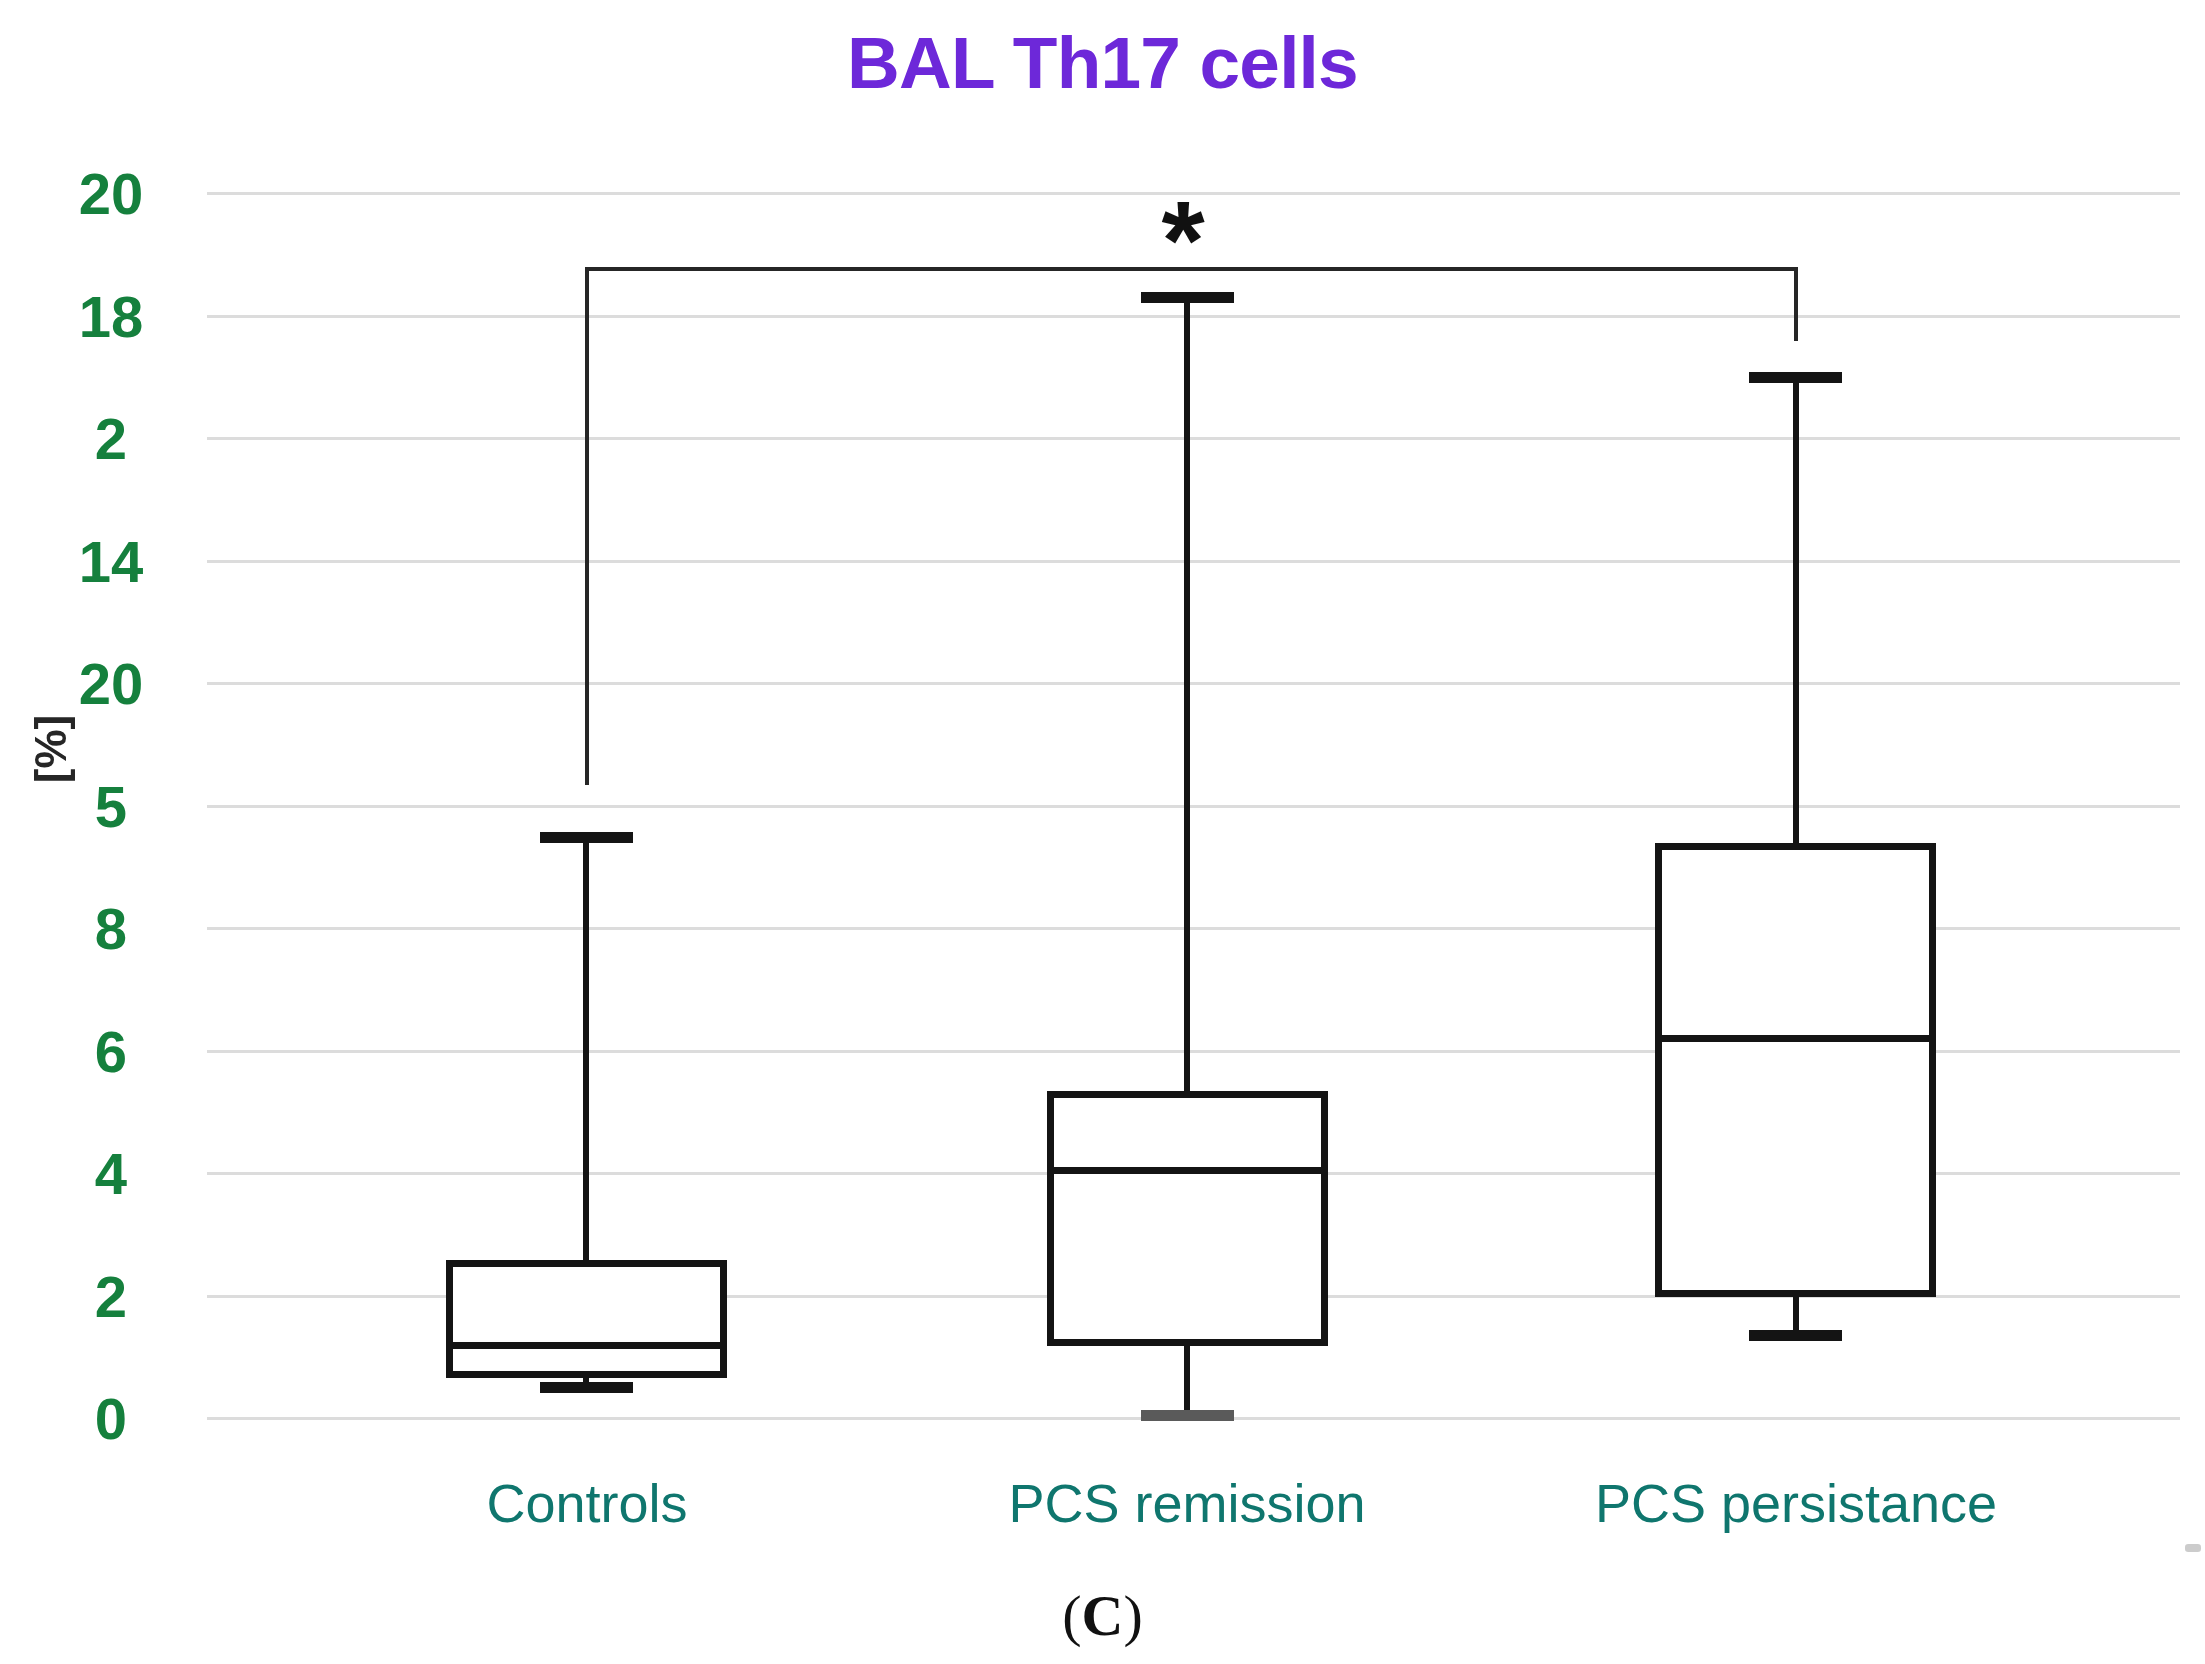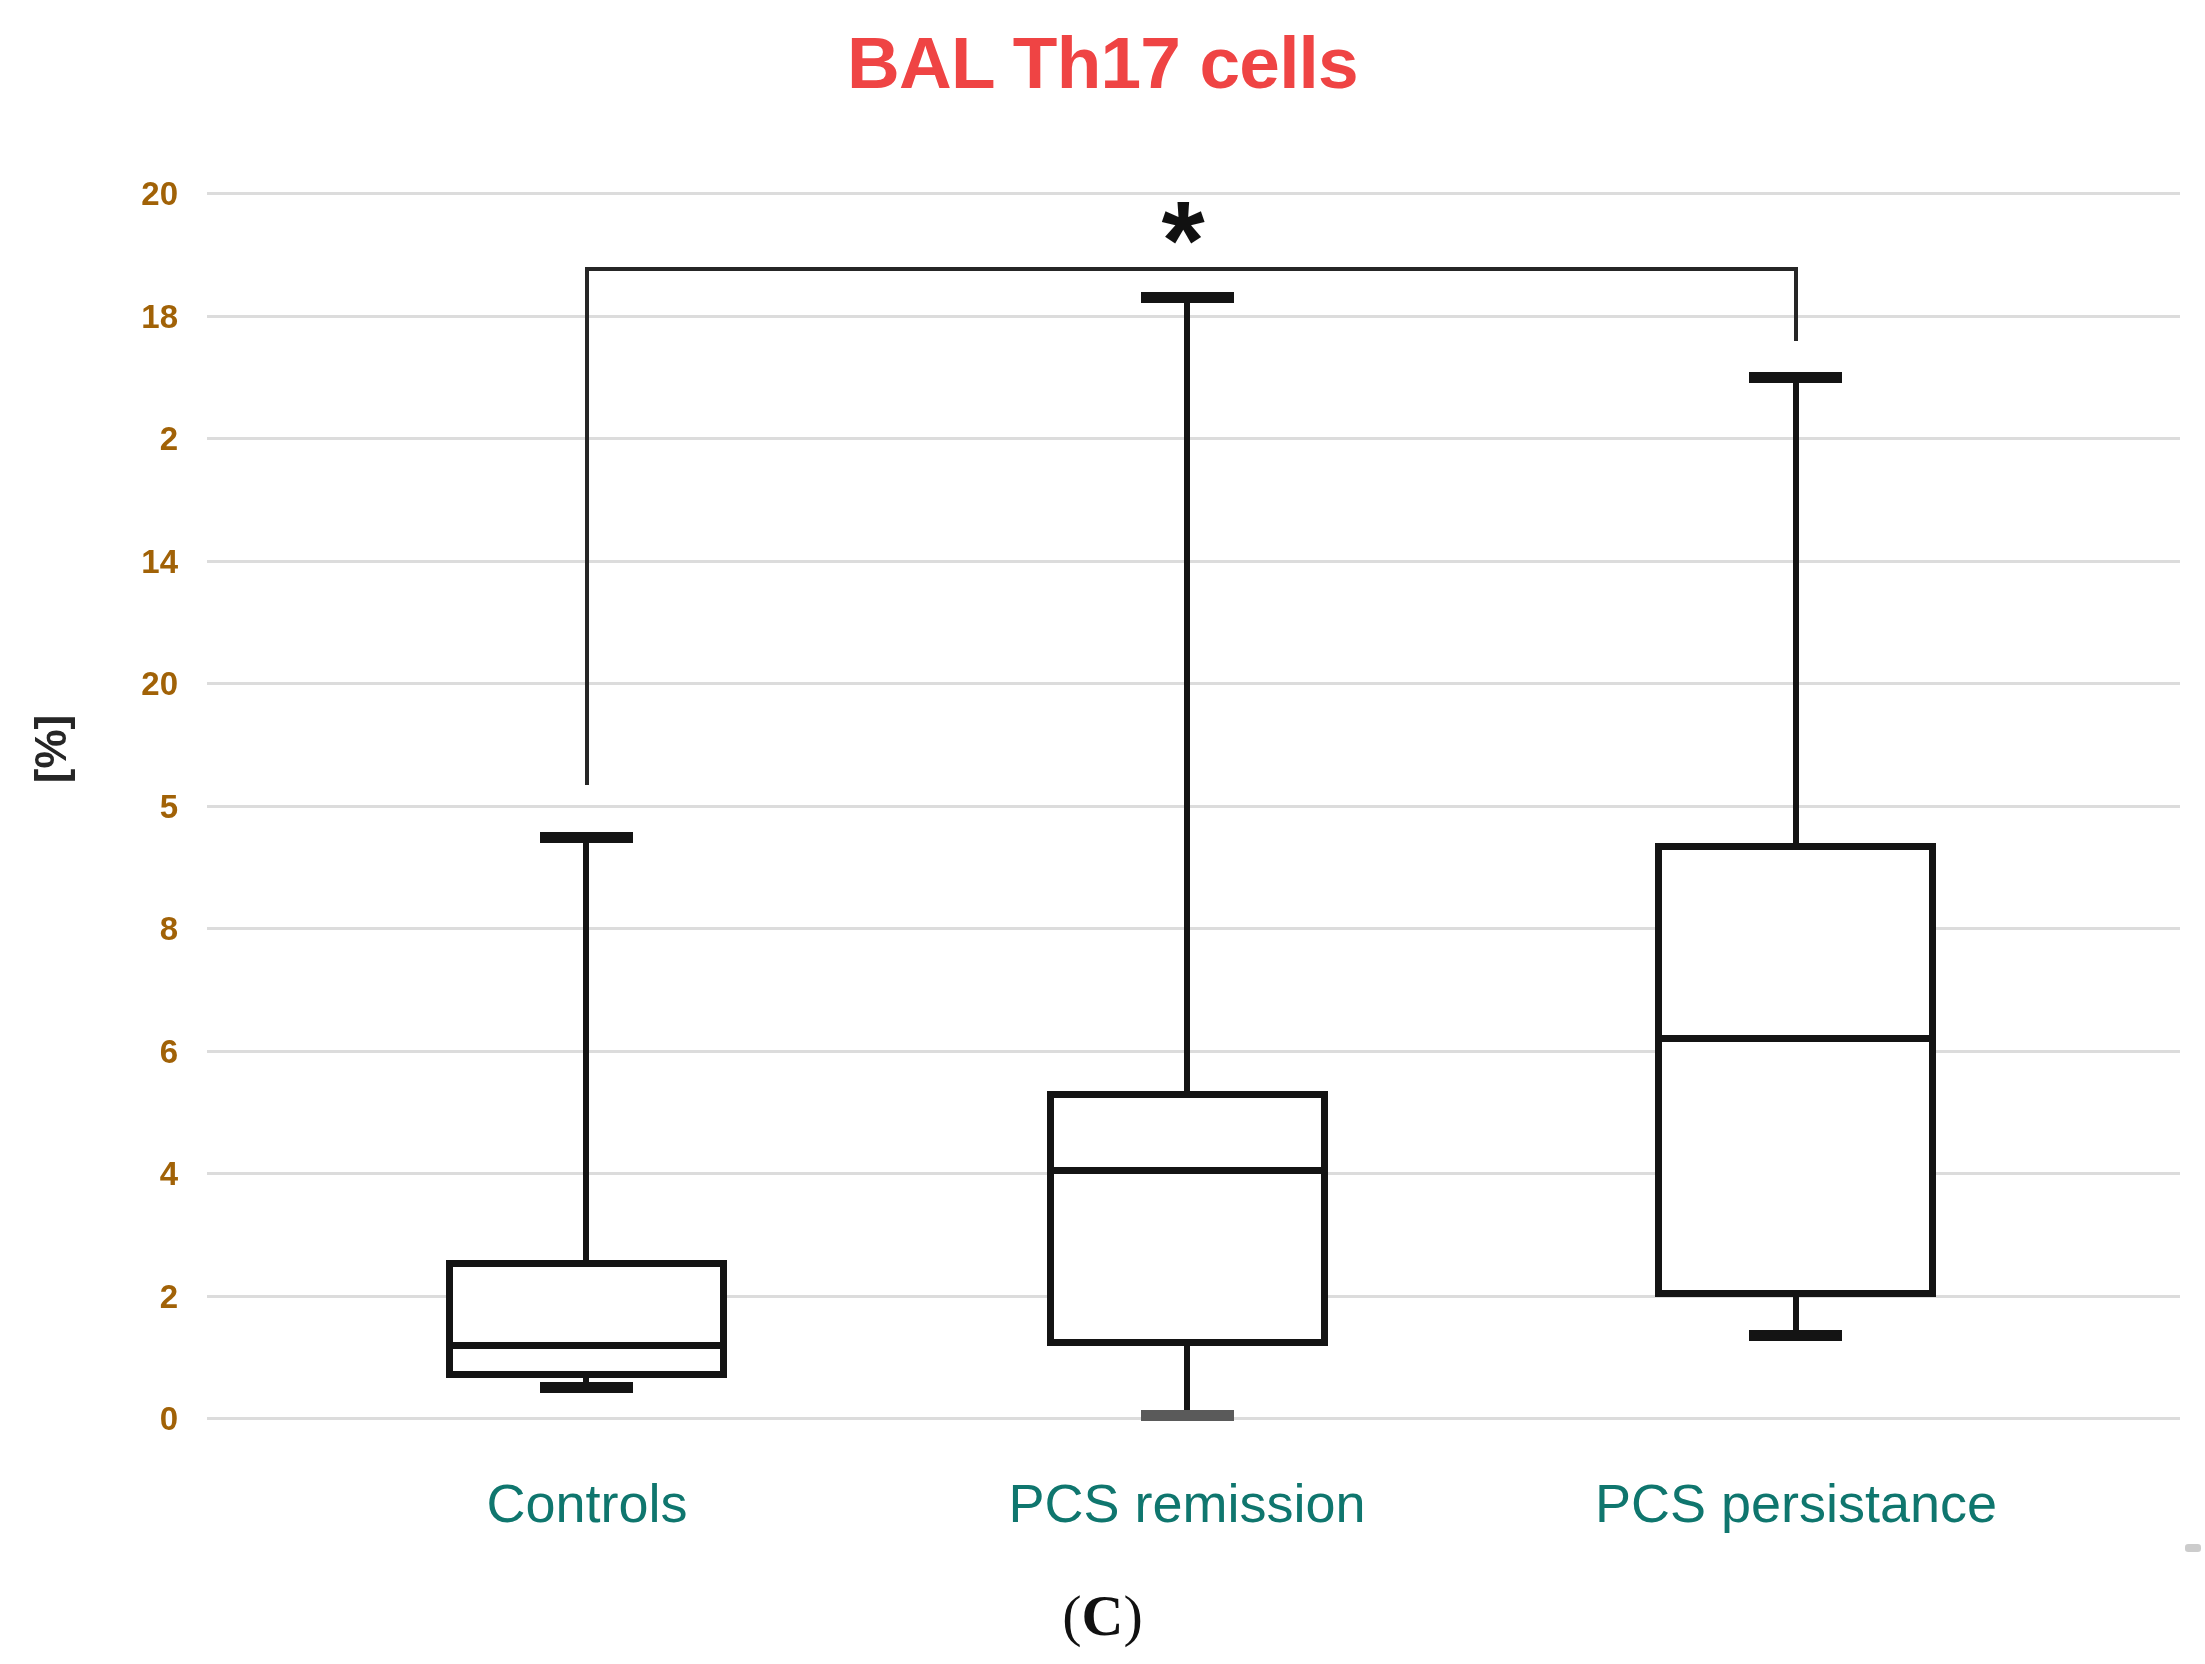--- a/index.html
+++ b/index.html
@@ -9,32 +9,32 @@
     height: 1665px;
     background: #ffffff;
     font-family: "Liberation Sans", "DejaVu Sans", sans-serif;
     overflow: hidden;
   }
   .abs { position: absolute; }
   #chart-title {
     left: 0; top: 20.6px; width: 2205px;
     text-align: center;
     font-size: 73px; font-weight: 700; letter-spacing: -0.8px;
-    color: #ef4444;
+    color: #6d28d9;
   }
   #y-axis-title {
     left: 51px; top: 749px;
     transform: translate(-50%, -50%) rotate(-90deg);
     font-size: 44px; font-weight: 700; color: #262626;
     white-space: nowrap;
   }
   .y-tick {
     width: 134px; height: 57px; line-height: 57px;
-    text-align: right;
-    font-size: 33px; font-weight: 700; color: #a16207;
+    text-align: center;
+    font-size: 58px; font-weight: 700; color: #15803d;
   }
   .gridline { background: #dcdcdc; }
   .cat-label {
     width: 506px; text-align: center;
     font-size: 54px; font-weight: 400; color: #0f766e;
     white-space: nowrap;
   }
   #sig-asterisk {
     left: 1183px; top: 186px;
     transform: translateX(-50%);

